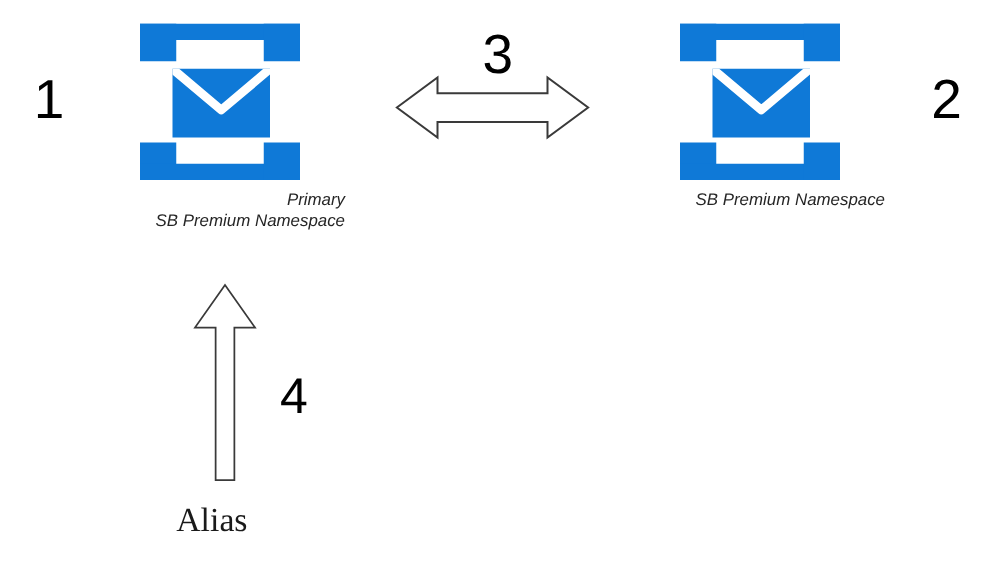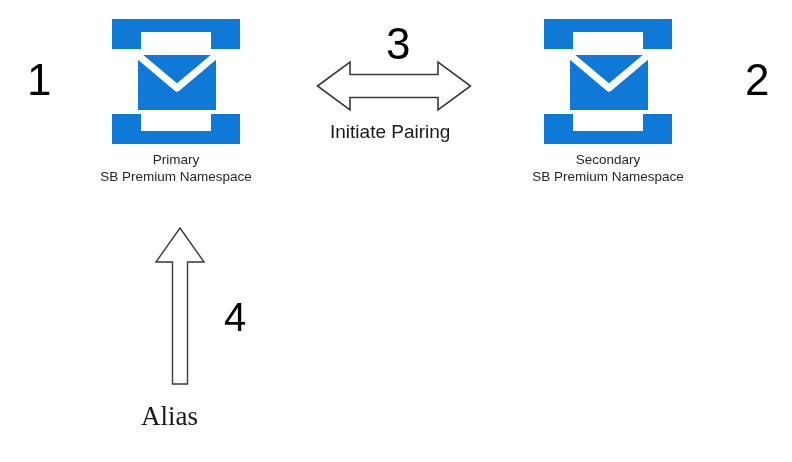--- a/index.html
+++ b/index.html
@@ -70,26 +70,27 @@
     background: var(--sb-blue, #0F79D7);
   }
   .envelope svg {
     position: absolute;
     left: 0;
     top: 0;
     display: block;
   }
 
   .node-label {
-    text-align: center;
+    text-align: right;
     color: #262626;
     font-size: 13.5px;
     line-height: 17px;
     margin-top: 7px;
     white-space: nowrap;
+    font-style: italic;
   }
 
   
   .numeral {
     color: #000000;
     font-size: 44px;
     line-height: 44px;
     font-weight: 400;
   }
   .numeral-small {
@@ -158,35 +159,33 @@
         <div class="envelope-body"></div>
         <svg width="78" height="55" viewBox="0 0 78 55" aria-hidden="true">
           <path d="M0.5 0.5 L39 33 L77.5 0.5" fill="none" stroke="#ffffff" stroke-width="7" stroke-linejoin="round" stroke-linecap="round"></path>
         </svg>
       </div>
       <div class="bracket bracket-bottom">
         <div class="bar"></div>
       </div>
     </div>
     <div class="node-label" style="color: rgb(38, 38, 38);">
-      <div>Secondary</div>
       <div>SB Premium Namespace</div>
     </div>
   </div>
 
   <div class="abs numeral" style="left:386px; top:22px;">3</div>
 
   <div class="arrow-wrap" style="left:316px; top:60px;">
     <svg width="156" height="52" viewBox="0 0 156 52" aria-hidden="true">
       <path d="M1.5 26 L34 2 L34 14.5 L122 14.5 L122 2 L154.5 26
                L122 50 L122 37.5 L34 37.5 L34 50 Z" fill="#ffffff" stroke="#3a3a3a" stroke-width="1.6" stroke-linejoin="miter"></path>
     </svg>
   </div>
 
-  <div class="arrow-caption" style="left:330px; top:120px;">Initiate Pairing</div>
 
   <div class="abs numeral-small" style="left:224px; top:297px;">4</div>
 
   <div class="arrow-wrap" style="left:150px; top:226px;">
     <svg width="60" height="160" viewBox="0 0 60 160" aria-hidden="true">
       <path d="M30 2 L54 36 L37.5 36 L37.5 158 L22.5 158 L22.5 36 L6 36 Z" fill="#ffffff" stroke="#3a3a3a" stroke-width="1.4" stroke-linejoin="miter"></path>
     </svg>
   </div>
 
   <div class="alias-caption" style="left:141px; top:401px;">Alias</div>

